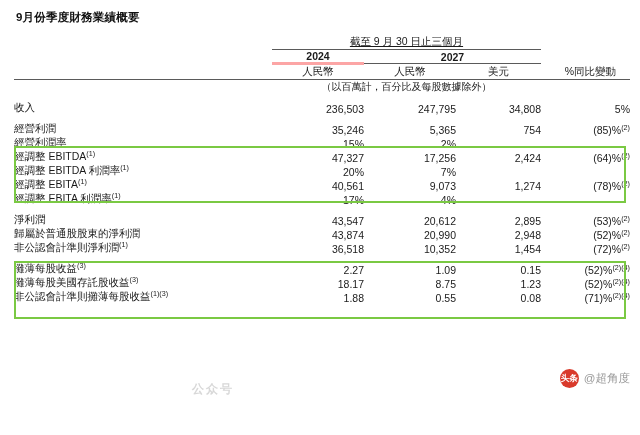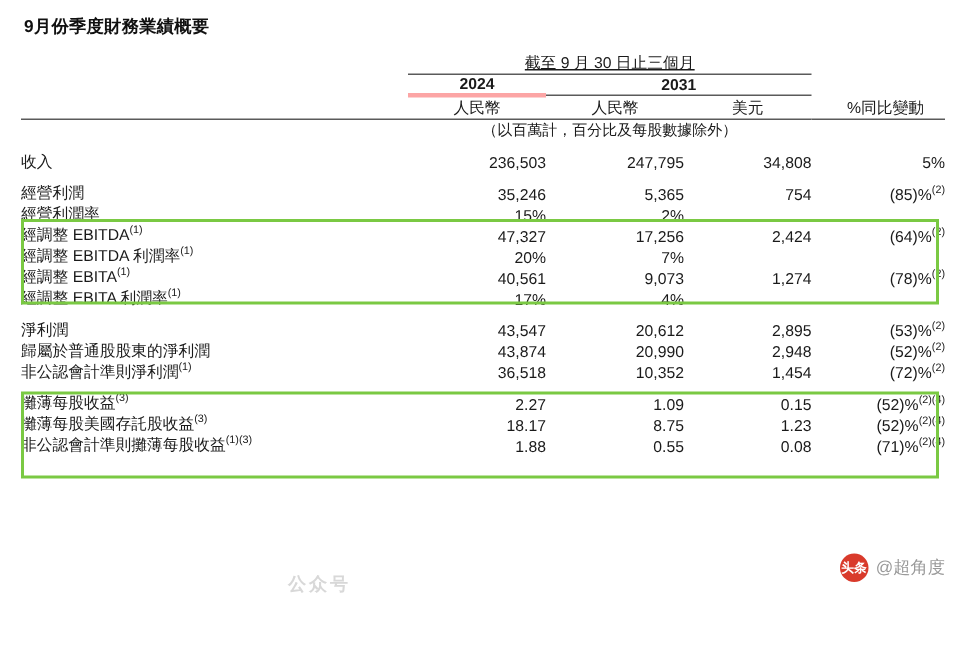--- a/index.html
+++ b/index.html
@@ -151,21 +151,21 @@
     <tbody>
         <tr>
       <td></td>
       <td class="hdr-span" colspan="3" style="border-bottom:1px solid #5a5a5a;">截至 9 月 30 日止三個月</td>
       <td></td>
     </tr>
 
     <tr>
       <td></td>
       <td class="hdr-center b" style="border-bottom:3px solid #fca5a5;">2024</td>
-      <td class="hdr-center b" colspan="2" style="border-bottom:1px solid #5a5a5a;">2031</td>
+      <td class="hdr-center b" colspan="2" style="border-bottom:1px solid #5a5a5a;">2027</td>
       <td></td>
     </tr>
 
     <tr>
       <td></td>
       <td class="hdr-center">人民幣</td>
       <td class="hdr-center">人民幣</td>
       <td class="hdr-center">美元</td>
       <td class="hdr-center" style="text-align:right;padding-right:14px;">%同比變動</td>
     </tr>

